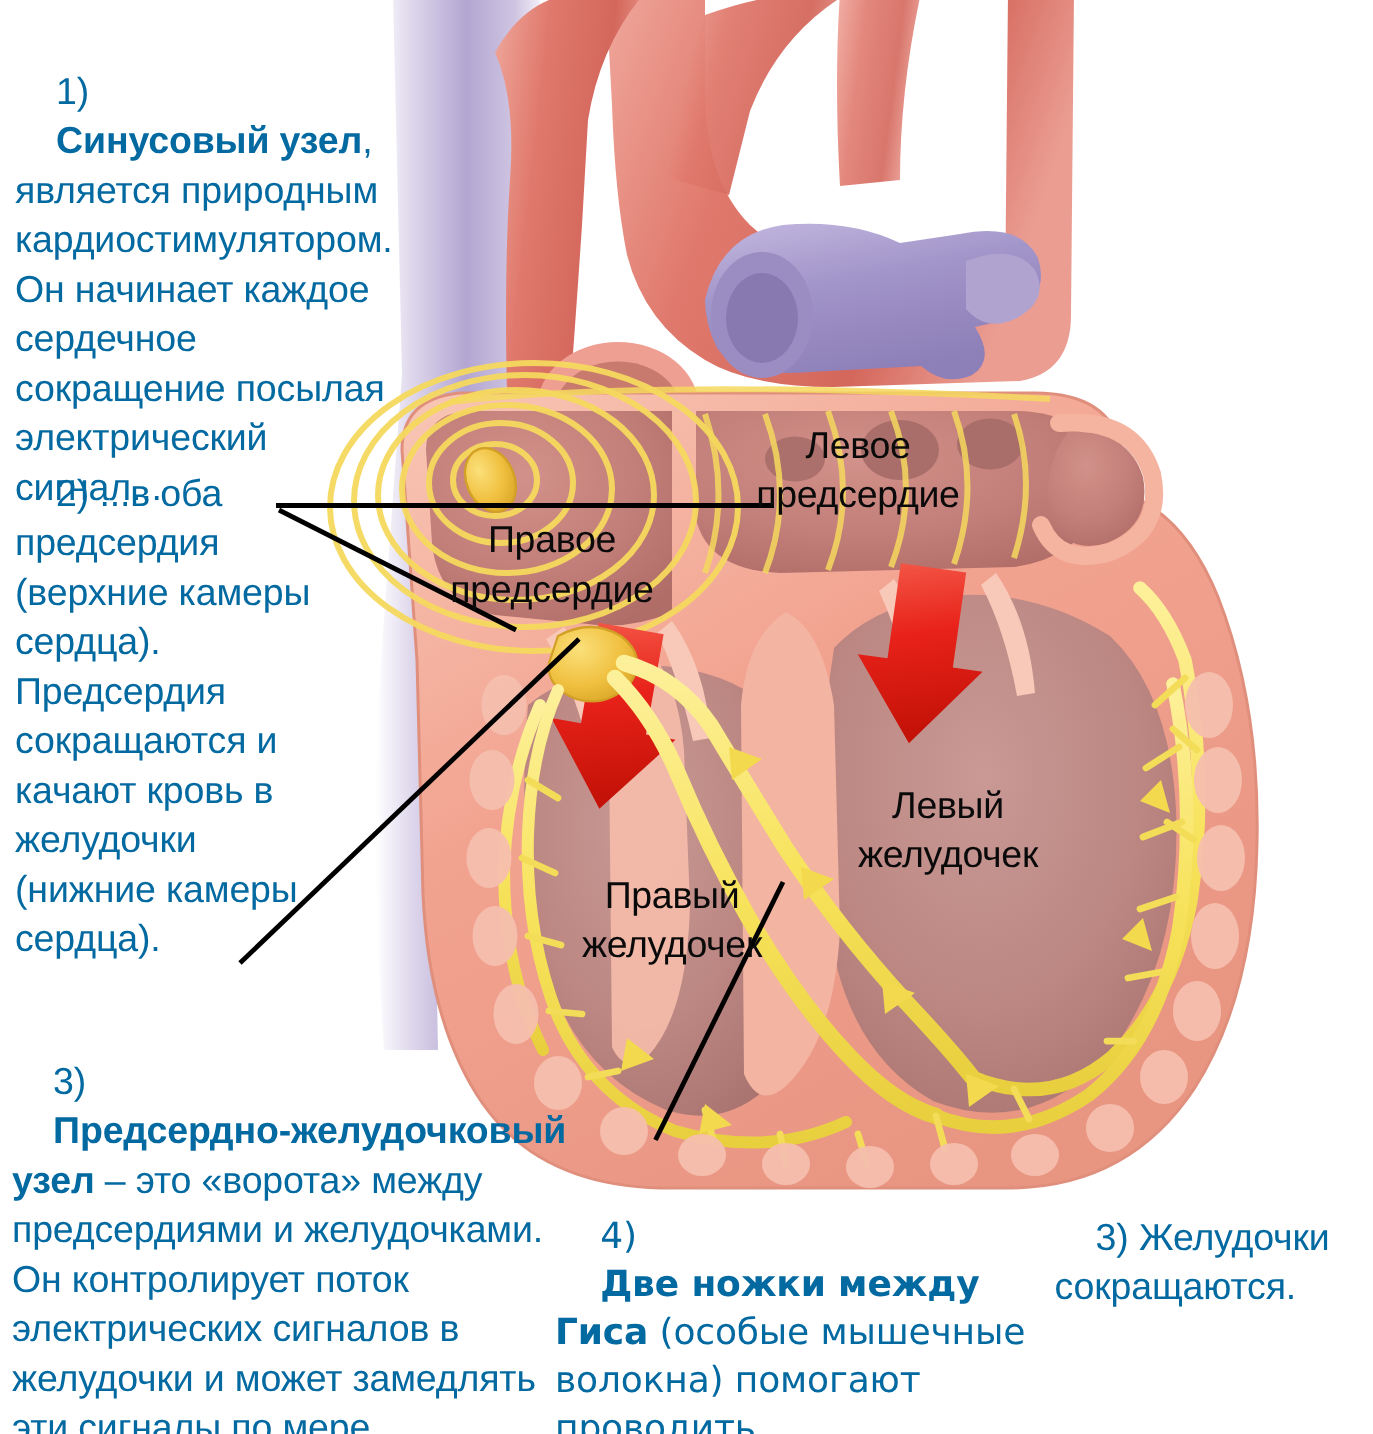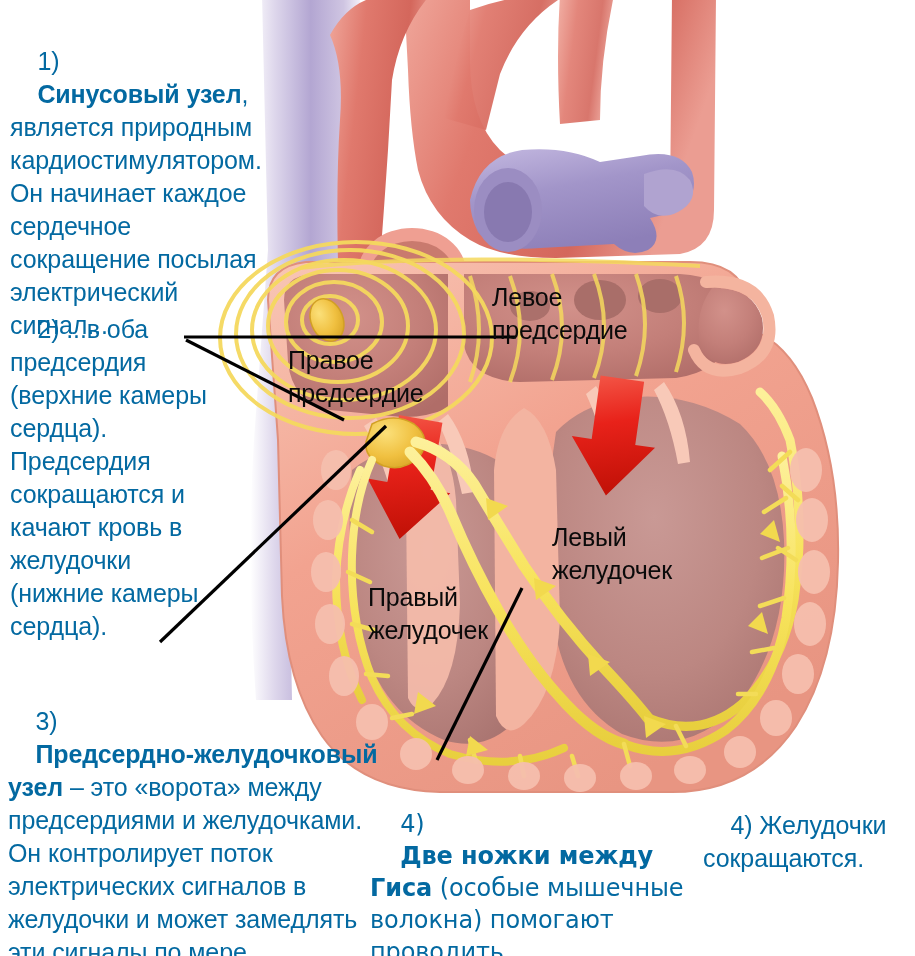--- a/index.html
+++ b/index.html
@@ -4,21 +4,21 @@
 <style>
   html,body{margin:0;padding:0;background:#fff;}
   body{width:915px;height:956px;position:relative;overflow:hidden;
        font-family:"Liberation Sans","DejaVu Sans",sans-serif;color:#0d0d0d;}
   #stage{position:absolute;inset:0;width:915px;height:956px;}
   svg#heart{position:absolute;left:0;top:0;width:915px;height:956px;}
   .callout{position:absolute;font-size:25px;line-height:33px;color:#0369a1;
            white-space:pre-wrap;letter-spacing:-0.1px;}
   .callout b{font-weight:bold;}
   .anno{position:absolute;font-size:25px;line-height:33px;color:#0a0a0a;
-        white-space:pre-line;letter-spacing:-0.2px;}
+        text-align:center;white-space:pre-line;letter-spacing:-0.2px;}
   #c1{left:10px;top:12px;width:250px;}
   #c2{left:10px;top:280px;width:215px;}
   #c3{left:8px;top:672px;width:380px;}
   #c4{left:370px;top:776px;width:320px;font-family:"DejaVu Sans",sans-serif;font-size:24px;line-height:32px;}
   #c5{left:703px;top:776px;width:215px;}
   #a-la{left:492px;top:281px;width:160px;}
   #a-ra{left:288px;top:344px;width:160px;}
   #a-lv{left:552px;top:481px;width:160px;margin-top:40px;}
   #a-rv{left:368px;top:557px;width:160px;margin-top:24px;}
 </style>
@@ -242,21 +242,21 @@
     <span>3)</span>
     <b>Предсердно-желудочковый узел</b><span> – это «ворота» между предсердиями и желудочками. Он контролирует поток электрических сигналов в желудочки и может замедлять эти сигналы по мере необходимости.</span>
   </div>
 
   <div class="callout" id="c4">
     <span>4)</span>
     <b>Две ножки между Гиса</b><span> (особые мышечные волокна) помогают проводить электрические сигналы к стенкам желудочков.</span>
   </div>
 
   <div class="callout" id="c5">
-    <span>4) Желудочки сокращаются.</span>
+    <span>3) Желудочки сокращаются.</span>
   </div>
 
   <div class="anno" id="a-la">Левое
 предсердие</div>
   <div class="anno" id="a-ra">Правое
 предсердие</div>
   <div class="anno" id="a-lv">Левый
 желудочек</div>
   <div class="anno" id="a-rv">Правый
 желудочек</div>

